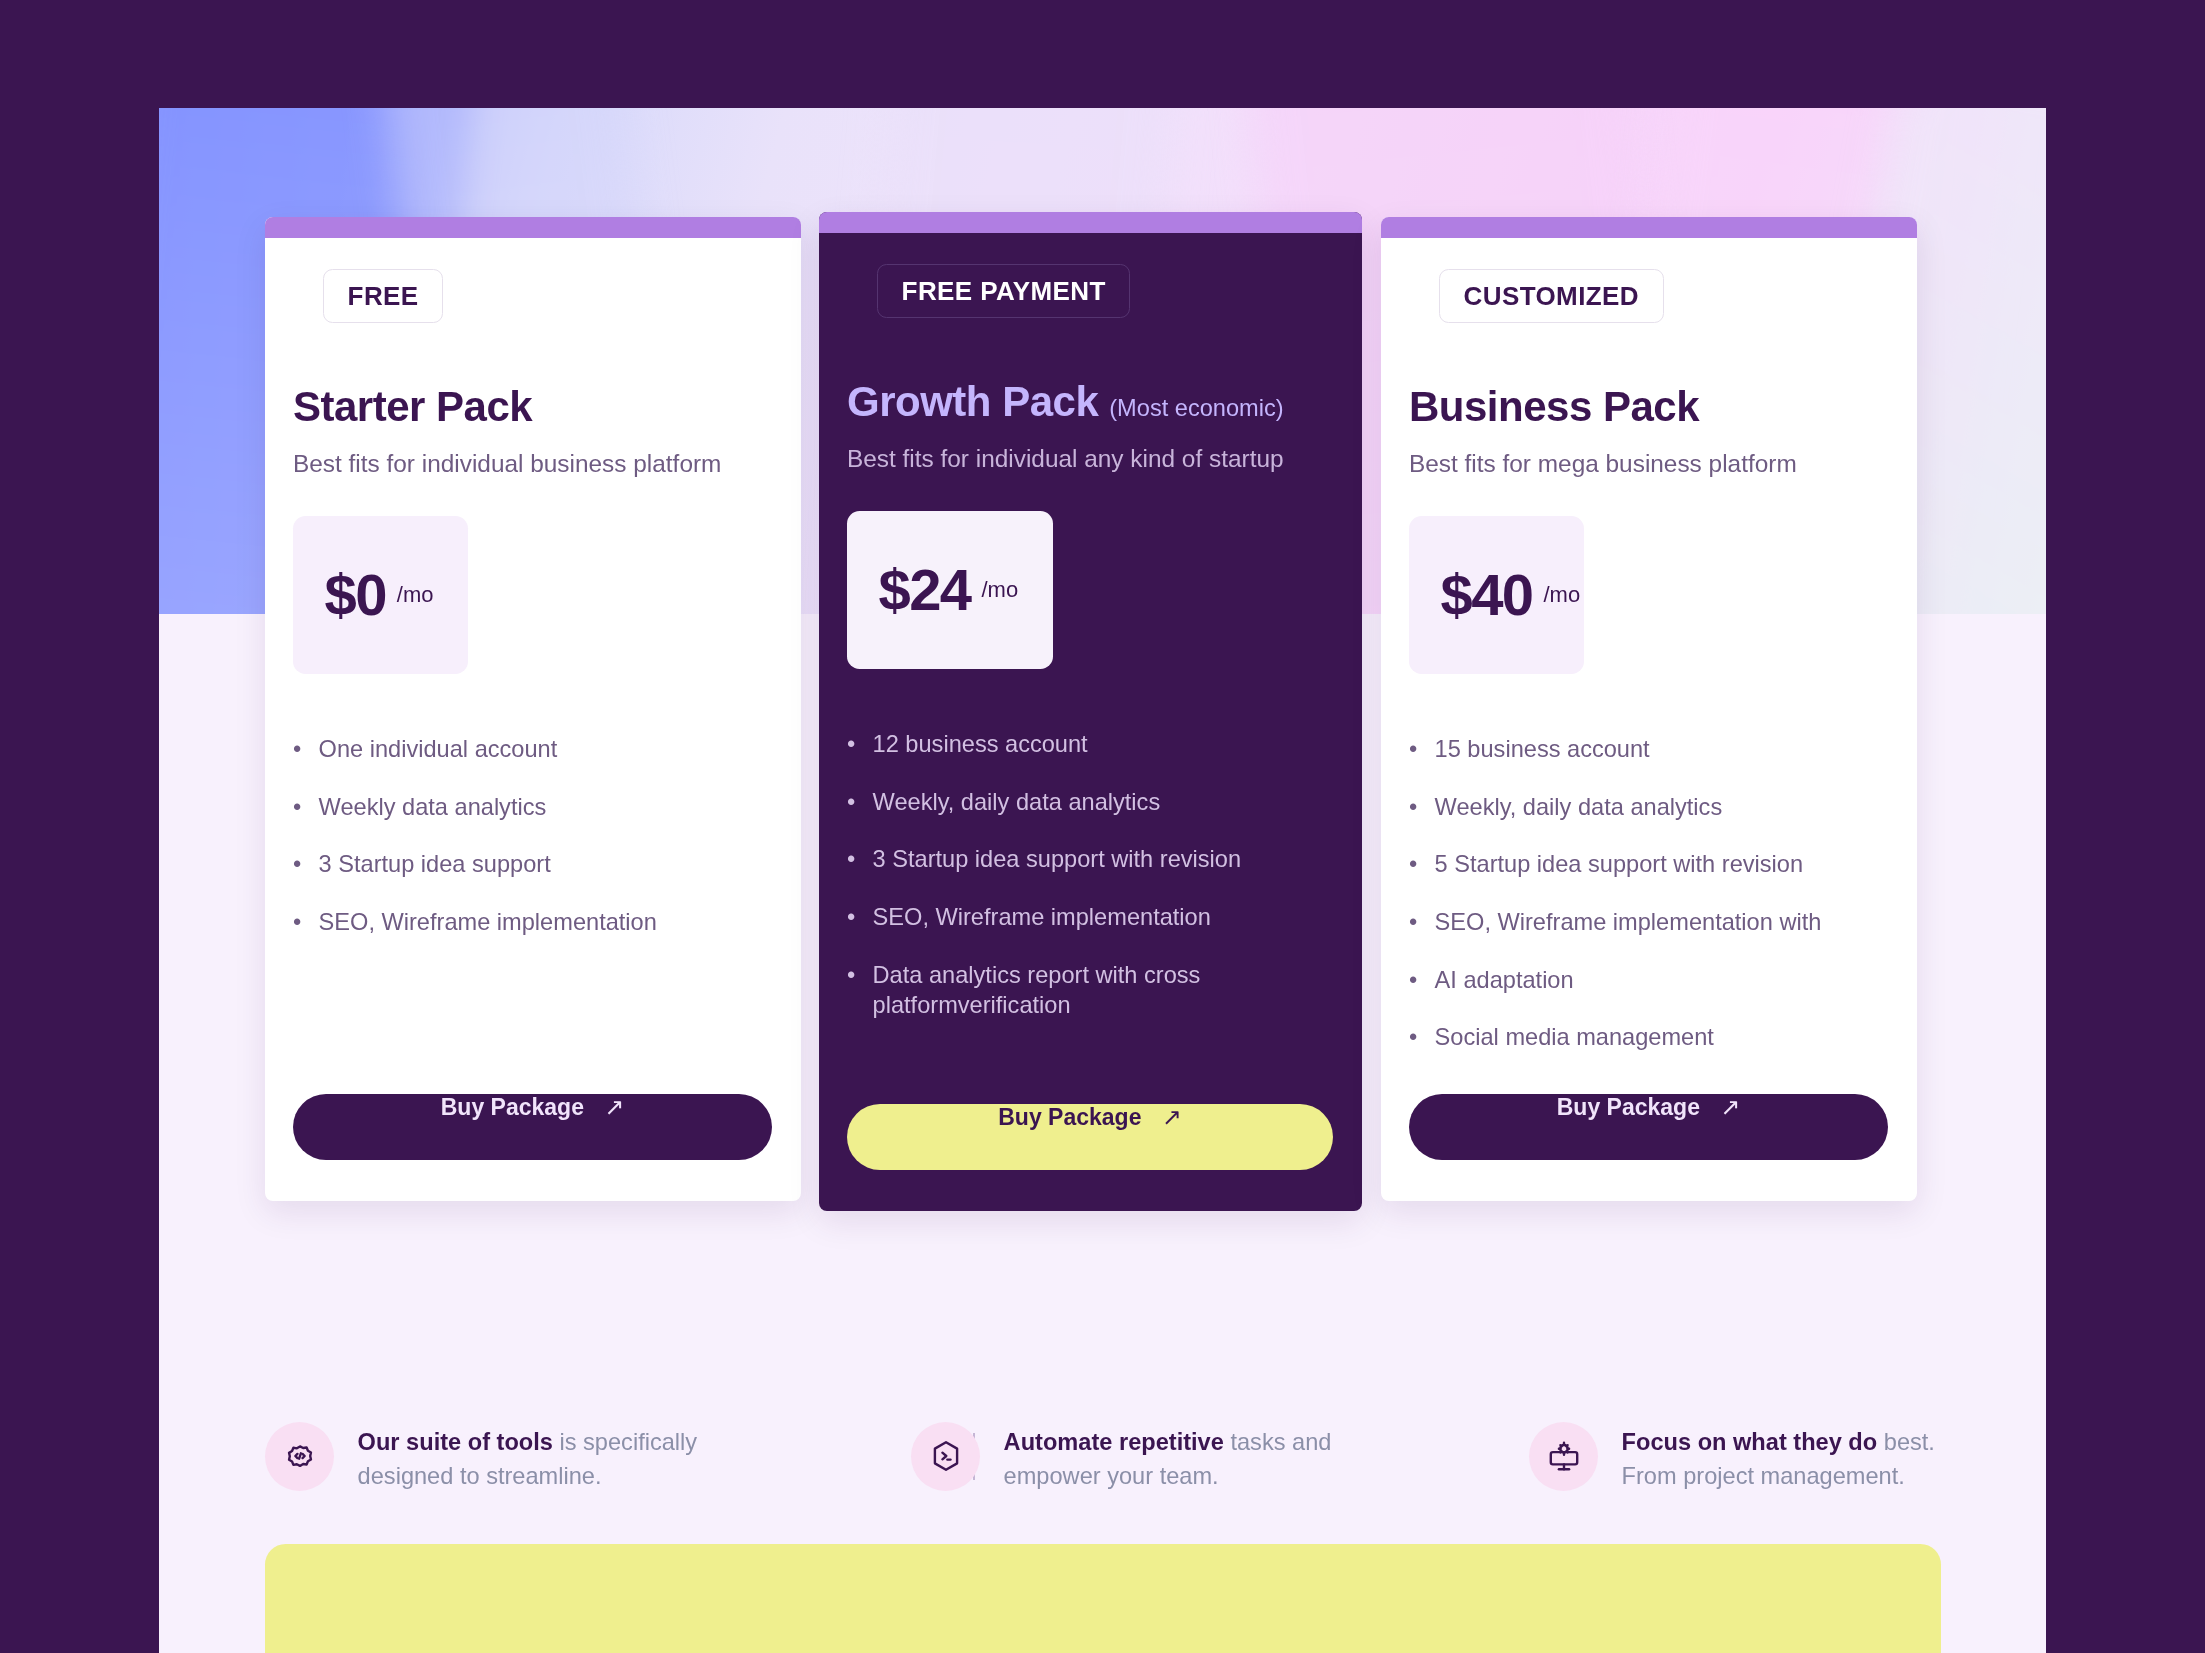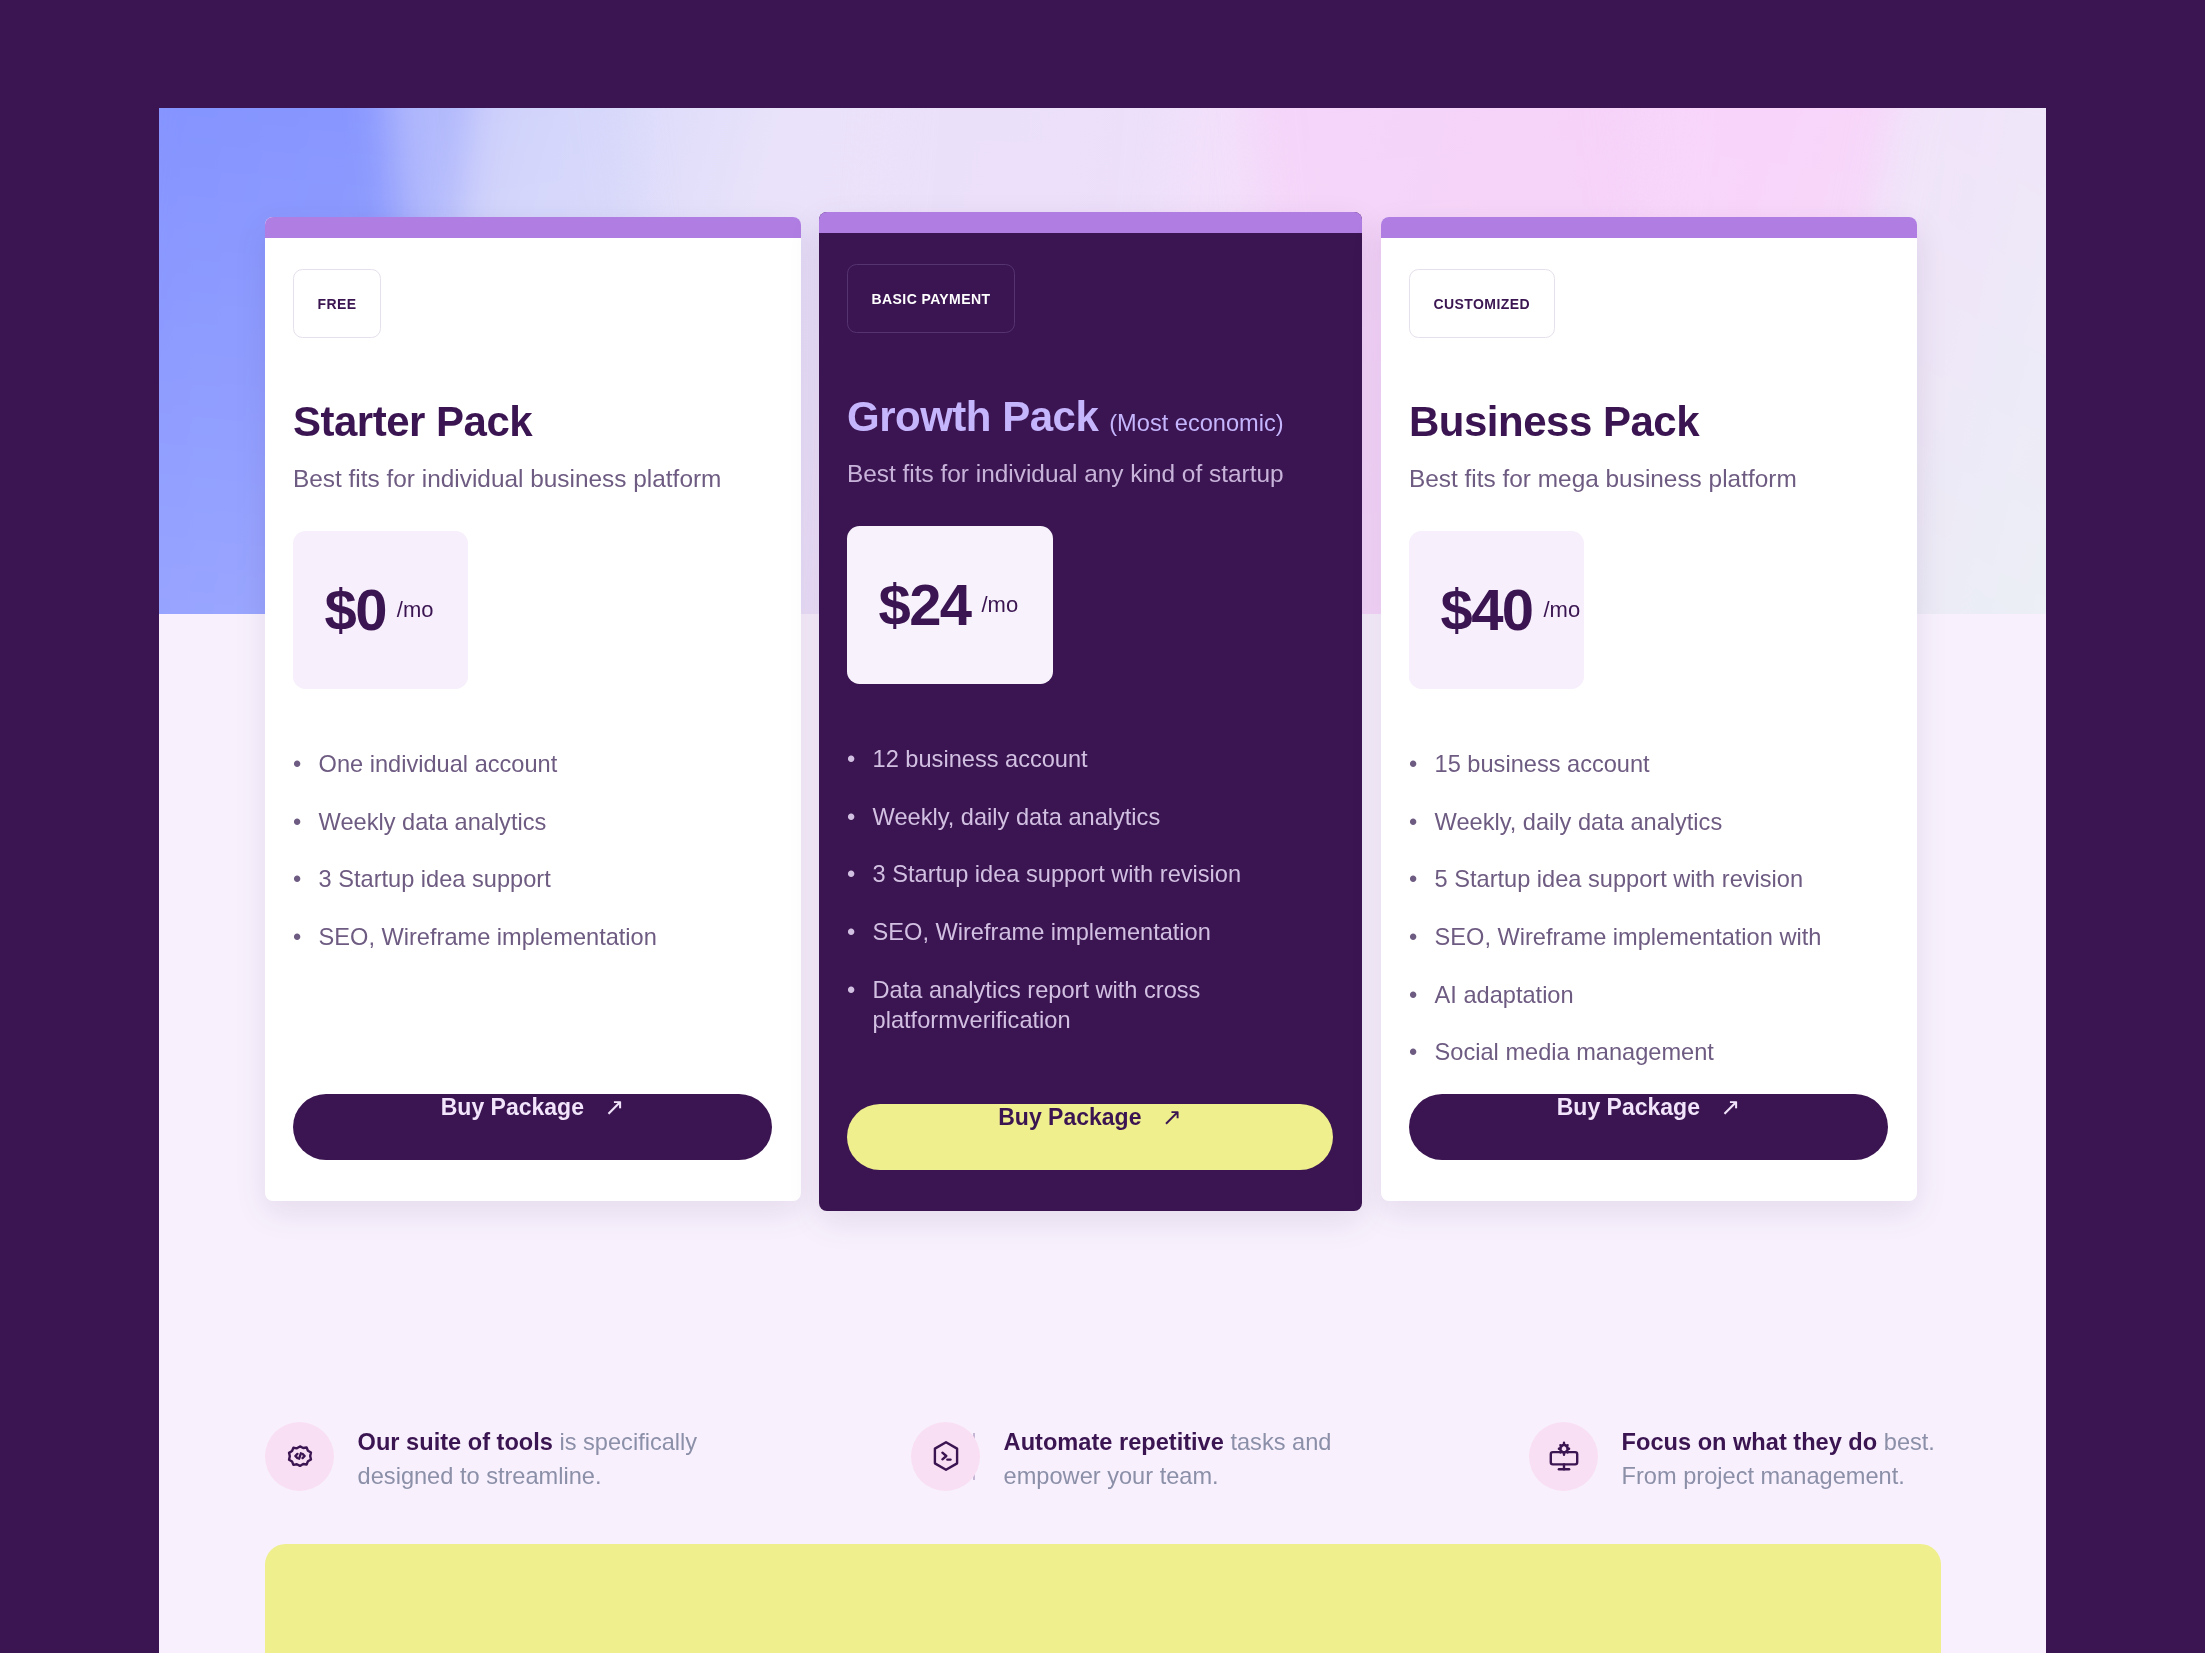--- a/index.html
+++ b/index.html
@@ -81,26 +81,27 @@
 
   
   #card-starter { left:106px; top:109px; width:536px; height:984px; background:#ffffff; }
   
   #card-growth  { left:660px; top:104px; width:543px; height:999px; background:#3b1551; }
   
   #card-business{ left:1222px; top:109px; width:536px; height:984px; background:#ffffff; }
 
   .badge {
     display:inline-flex; align-items:center; justify-content:center;
-    height:69px; padding:0 23.6px;
+    height:54px; padding:0 23.6px;
     border-radius:9.5px;
     border:1.2px solid #e6e0ec;
     background:#ffffff;
-    font-size:14px; font-weight:700; letter-spacing:0.4px;
+    font-size:26px; font-weight:700; letter-spacing:0.4px;
     color:#3b1551;
+    margin-left:30px;
   }
   .badge.dark {
     background:transparent;
     border:1.2px solid #553470;
     color:#ffffff;
   }
 
   .pack-title {
     margin-top:60px;
     font-size:42px; font-weight:700; letter-spacing:-0.5px;
@@ -232,21 +233,21 @@
         <button class="buy-btn">
           <span>Buy Package</span>
           <span class="arr">↗</span>
         </button>
       </div>
     </div>
 
     <div class="card dark" id="card-growth">
       <div class="topbar"></div>
       <div class="card-body">
-        <div class="badge dark">BASIC PAYMENT</div>
+        <div class="badge dark">FREE PAYMENT</div>
         <div class="pack-title">
           <span>Growth Pack</span>
           <span class="sub-note">(Most economic)</span>
         </div>
         <div class="pack-sub">Best fits for individual any kind of startup</div>
         <div class="price-box">
           <span class="price-amount">$24</span>
           <span class="price-period">/mo</span>
         </div>
         <ul class="features" id="feat-1">

